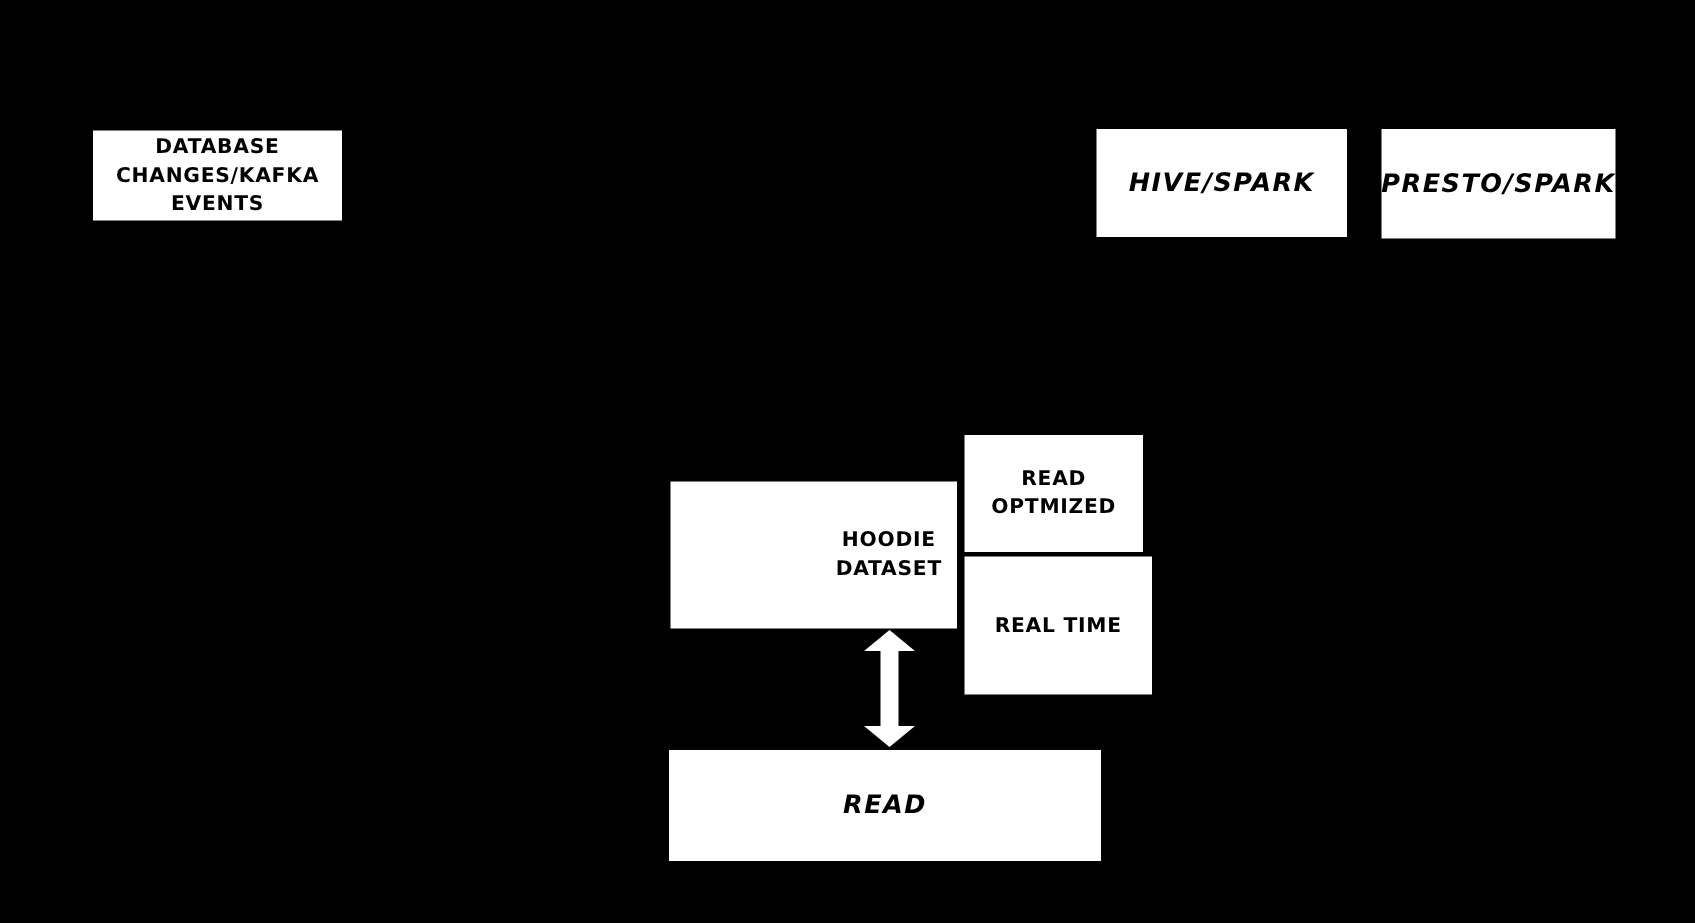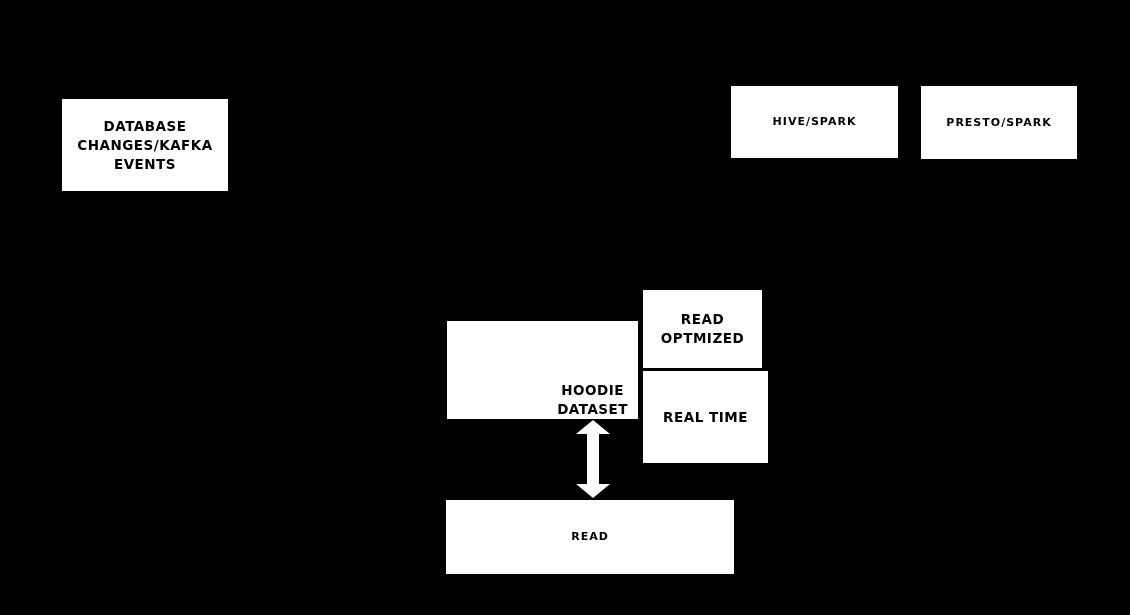--- a/index.html
+++ b/index.html
@@ -27,35 +27,35 @@
     box-sizing: border-box;
   }
   .node-label {
     white-space: pre-line;
     font-weight: bold;
     letter-spacing: 0.5px;
     line-height: 19px;
     font-size: 13.5px;
   }
   .label-lg {
-    font-size: 11px;
+    font-size: 17px;
     line-height: 20px;
     letter-spacing: 1px;
+    font-style: italic;
   }
   
-  #node-db-changes     { left: 62px;  top: 87px;  width: 166px; height: 92px; margin-top: 12px; }
+  #node-db-changes     { left: 62px;  top: 87px;  width: 166px; height: 60px; }
   #node-other-datasets { left: 282px; top: 86px;  width: 166px; height: 72px; }
   #node-hive-spark     { left: 731px; top: 86px;  width: 167px; height: 72px; }
   #node-presto-spark   { left: 921px; top: 86px;  width: 156px; height: 73px; }
   
   #node-hoodie-dataset {
     left: 447px; top: 321px; width: 191px; height: 98px;
     justify-content: flex-end;
     padding-right: 10px;
-    align-items: flex-end;
   }
   #node-read-optmized  { left: 643px; top: 290px; width: 119px; height: 78px; }
   #node-real-time      { left: 643px; top: 371px; width: 125px; height: 92px; }
   
   #node-hdfs           { left: 446px; top: 500px; width: 288px; height: 74px; }
   
   #conn-hoodie-hdfs {
     position: absolute;
     left: 576px;
     top: 420px;

